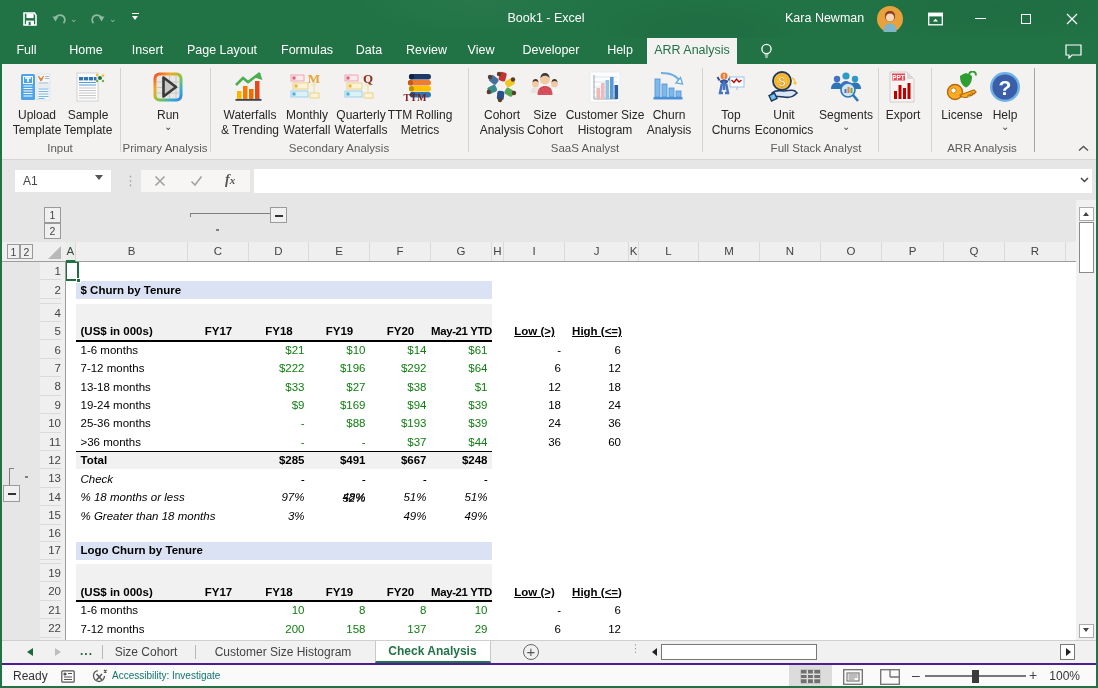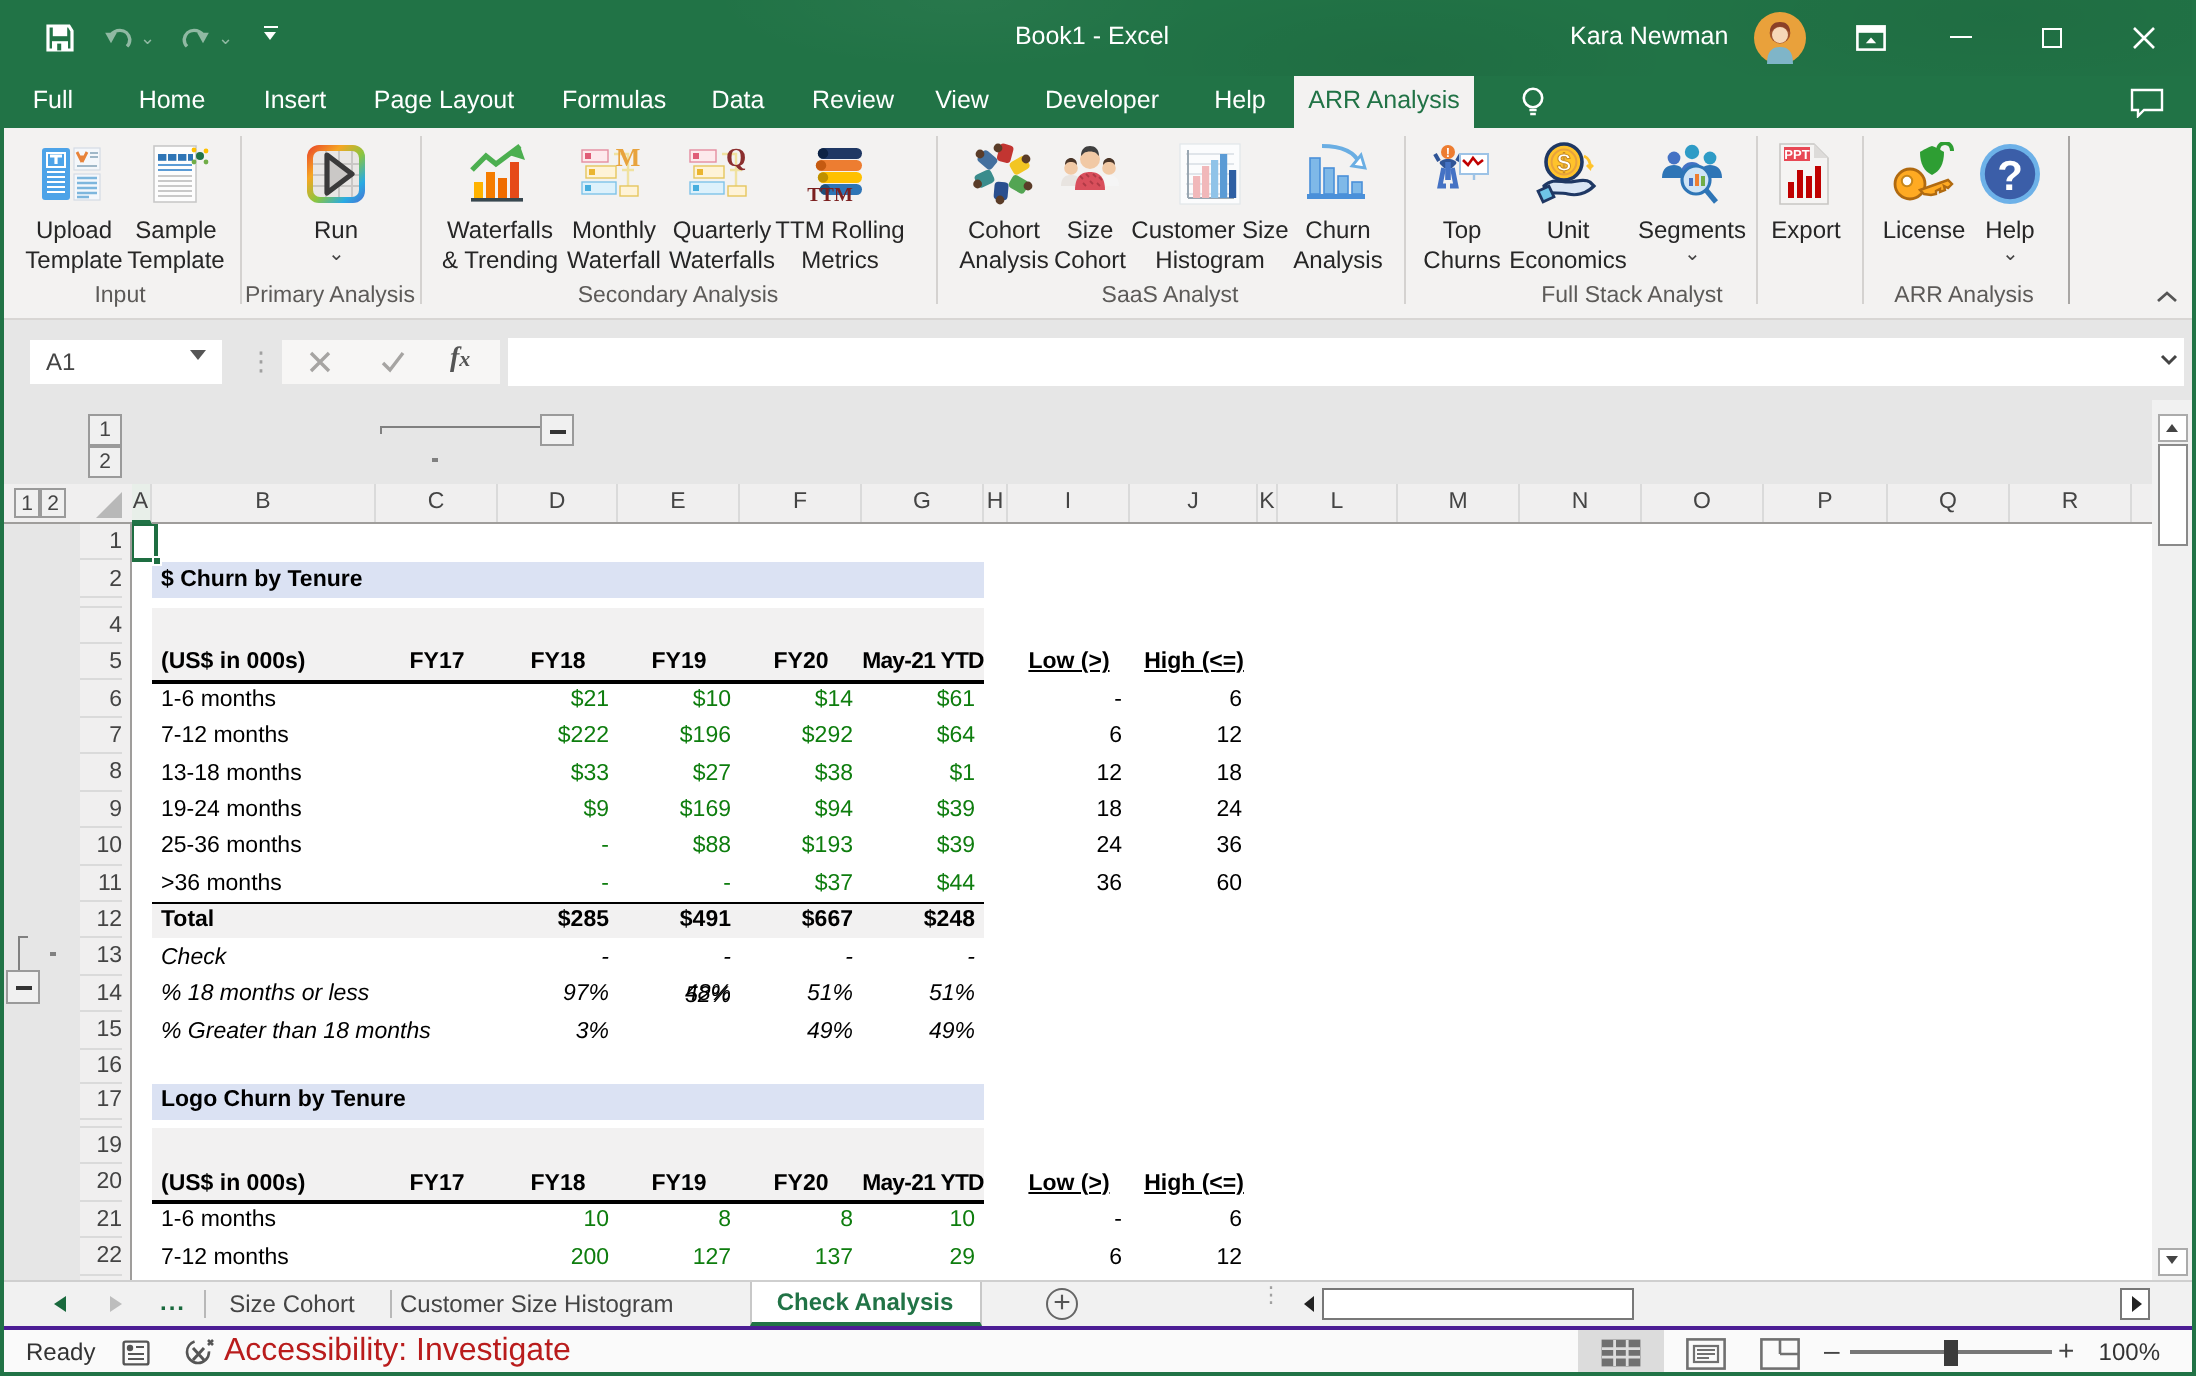--- a/index.html
+++ b/index.html
@@ -531,21 +531,21 @@
   <div class="abs" style="left:10.5px;top:338px;width:416px;height:2.4px;background:#000"></div>
   <div class="cell" style="left:15px;top:339px">1-6 months</div>
   <div class="cell num grn" style="left:169px;top:339px">10</div>
   <div class="cell num grn" style="left:230px;top:339px">8</div>
   <div class="cell num grn" style="left:291px;top:339px">8</div>
   <div class="cell num grn" style="left:352px;top:339px">10</div>
   <div class="cell num" style="left:425.5px;top:339px">-</div>
   <div class="cell num" style="left:485.5px;top:339px">6</div>
   <div class="cell" style="left:15px;top:357.6px">7-12 months</div>
   <div class="cell num grn" style="left:169px;top:357.6px">200</div>
-  <div class="cell num grn" style="left:230px;top:357.6px">127</div>
+  <div class="cell num grn" style="left:230px;top:357.6px">158</div>
   <div class="cell num grn" style="left:291px;top:357.6px">137</div>
   <div class="cell num grn" style="left:352px;top:357.6px">29</div>
   <div class="cell num" style="left:425.5px;top:357.6px">6</div>
   <div class="cell num" style="left:485.5px;top:357.6px">12</div>
 
   <div class="abs" style="left:-1px;top:-1px;width:14.5px;height:20px;border:2.2px solid #1e6e41"></div>
   <div class="abs" style="left:10px;top:16.2px;width:5px;height:5px;background:#1e6e41;border:1px solid #fff"></div>
 </div>
 <div class="abs" id="vscroll">
   <div class="abs" style="left:3.3px;top:6.5px;width:14.7px;height:14.5px;background:#fff;border:1px solid #ababab"></div>
@@ -554,21 +554,21 @@
   <div class="abs" style="left:3.3px;top:423.7px;width:14.7px;height:14px;background:#fff;border:1px solid #ababab"></div>
   <div class="abs" style="left:7px;top:428px;width:0;height:0;border-left:3.8px solid transparent;border-right:3.8px solid transparent;border-top:4.5px solid #444"></div>
 </div>
 <div class="abs" id="sheettabs">
   <div class="abs" style="left:27px;top:6.5px;width:0;height:0;border-top:4.5px solid transparent;border-bottom:4.5px solid transparent;border-right:6px solid #19693d"></div>
   <div class="abs" style="left:55px;top:6.5px;width:0;height:0;border-top:4.5px solid transparent;border-bottom:4.5px solid transparent;border-left:6px solid #bdbdbd"></div>
   <div class="abs" style="left:80px;top:0;height:22px;line-height:20px;color:#19693d;font-weight:bold;letter-spacing:1px;font-size:12px">...</div>
   <div class="abs" style="left:102px;top:4px;width:1px;height:14px;background:#b8b8b8"></div>
   <div class="abs" style="left:107px;top:0;width:78px;height:22px;line-height:22px;text-align:center;color:#444;font-size:12px">Size Cohort</div>
   <div class="abs" style="left:195px;top:4px;width:1px;height:14px;background:#b8b8b8"></div>
-  <div class="abs" style="left:200px;top:0;width:166px;height:22px;line-height:22px;color:#444;font-size:12px">Customer Size Histogram</div>
+  <div class="abs" style="left:200px;top:0;width:166px;height:22px;line-height:22px;text-align:center;color:#444;font-size:12px">Customer Size Histogram</div>
   <div class="abs" style="left:374.5px;top:0;width:116px;height:22px;line-height:21px;text-align:center;color:#217346;font-weight:bold;font-size:12px;background:#fff;border-left:1px solid #c8c8c8;border-right:1px solid #c8c8c8;border-bottom:2.5px solid #217346">Check Analysis</div>
   <div class="abs" style="left:523px;top:2.5px;width:16px;height:16px;border:1.2px solid #666;border-radius:50%;color:#555;font-size:15px;line-height:14.5px;text-align:center;font-weight:400">+</div>
   <div class="abs" style="left:630px;top:3px;color:#a0a0a0;font-size:11px;line-height:8px">⋮</div>
 
   <div class="abs" style="left:652px;top:7px;width:0;height:0;border-top:4.5px solid transparent;border-bottom:4.5px solid transparent;border-right:5.5px solid #222"></div>
   <div class="abs" style="left:661px;top:3px;width:156px;height:15.5px;background:#fff;border:1px solid #787878"></div>
   <div class="abs" style="left:1060px;top:3px;width:14.5px;height:15.5px;background:#fff;border:1px solid #787878"></div>
   <div class="abs" style="left:1066px;top:7px;width:0;height:0;border-top:4.5px solid transparent;border-bottom:4.5px solid transparent;border-left:5.5px solid #222"></div>
 </div>
 <div class="abs" id="status">
@@ -576,21 +576,21 @@
   <svg class="abs" style="left:61px;top:4.5px" width="14" height="13" viewBox="0 0 14 13">
     <rect x="0.8" y="0.8" width="12.4" height="11.4" rx="1" fill="none" stroke="#555" stroke-width="1.2"></rect>
     <circle cx="4" cy="4" r="1.6" fill="#555"></circle>
     <path d="M7 3.5 h4 M3 7 h8 M3 9.5 h8" stroke="#555" stroke-width="1"></path>
   </svg>
   <svg class="abs" style="left:92px;top:4px" width="16" height="15" viewBox="0 0 16 15">
     <circle cx="7" cy="7" r="5.5" fill="none" stroke="#555" stroke-width="1.3" stroke-dasharray="24 10"></circle>
     <path d="M12 1 l2.5 2.5 M14.5 1 l-2.5 2.5" stroke="#555" stroke-width="1.3"></path>
     <path d="M4.5 5 L10 11 M10 5 L4.5 11" stroke="#555" stroke-width="1.5"></path>
   </svg>
-  <div class="abs" style="left:112px;top:0;height:22px;line-height:22px;font-size:16px;color:#b91c1c">Accessibility: Investigate</div>
+  <div class="abs" style="left:112px;top:0;height:22px;line-height:22px;font-size:10px;color:#0f766e">Accessibility: Investigate</div>
   <div class="abs" style="left:789px;top:0;width:43px;height:22px;background:#dcdcdc"></div>
   <svg class="abs" style="left:800px;top:4px" width="21" height="15" viewBox="0 0 21 15">
     <rect x="0.8" y="0.8" width="19.4" height="13.4" fill="#707070"></rect>
     <path d="M7.3 1 v13 M13.6 1 v13 M1 5.3 h19 M1 9.6 h19" stroke="#dcdcdc" stroke-width="1.4"></path>
   </svg>
   <svg class="abs" style="left:843px;top:3.5px" width="20" height="16" viewBox="0 0 20 16">
     <rect x="0.7" y="0.7" width="18.6" height="14.6" fill="none" stroke="#707070" stroke-width="1.3"></rect>
     <rect x="4" y="4" width="12" height="8" fill="none" stroke="#707070" stroke-width="1.1"></rect>
     <path d="M5.5 6 h9 M5.5 8 h9 M5.5 10 h6" stroke="#707070" stroke-width=".9"></path>
   </svg>

